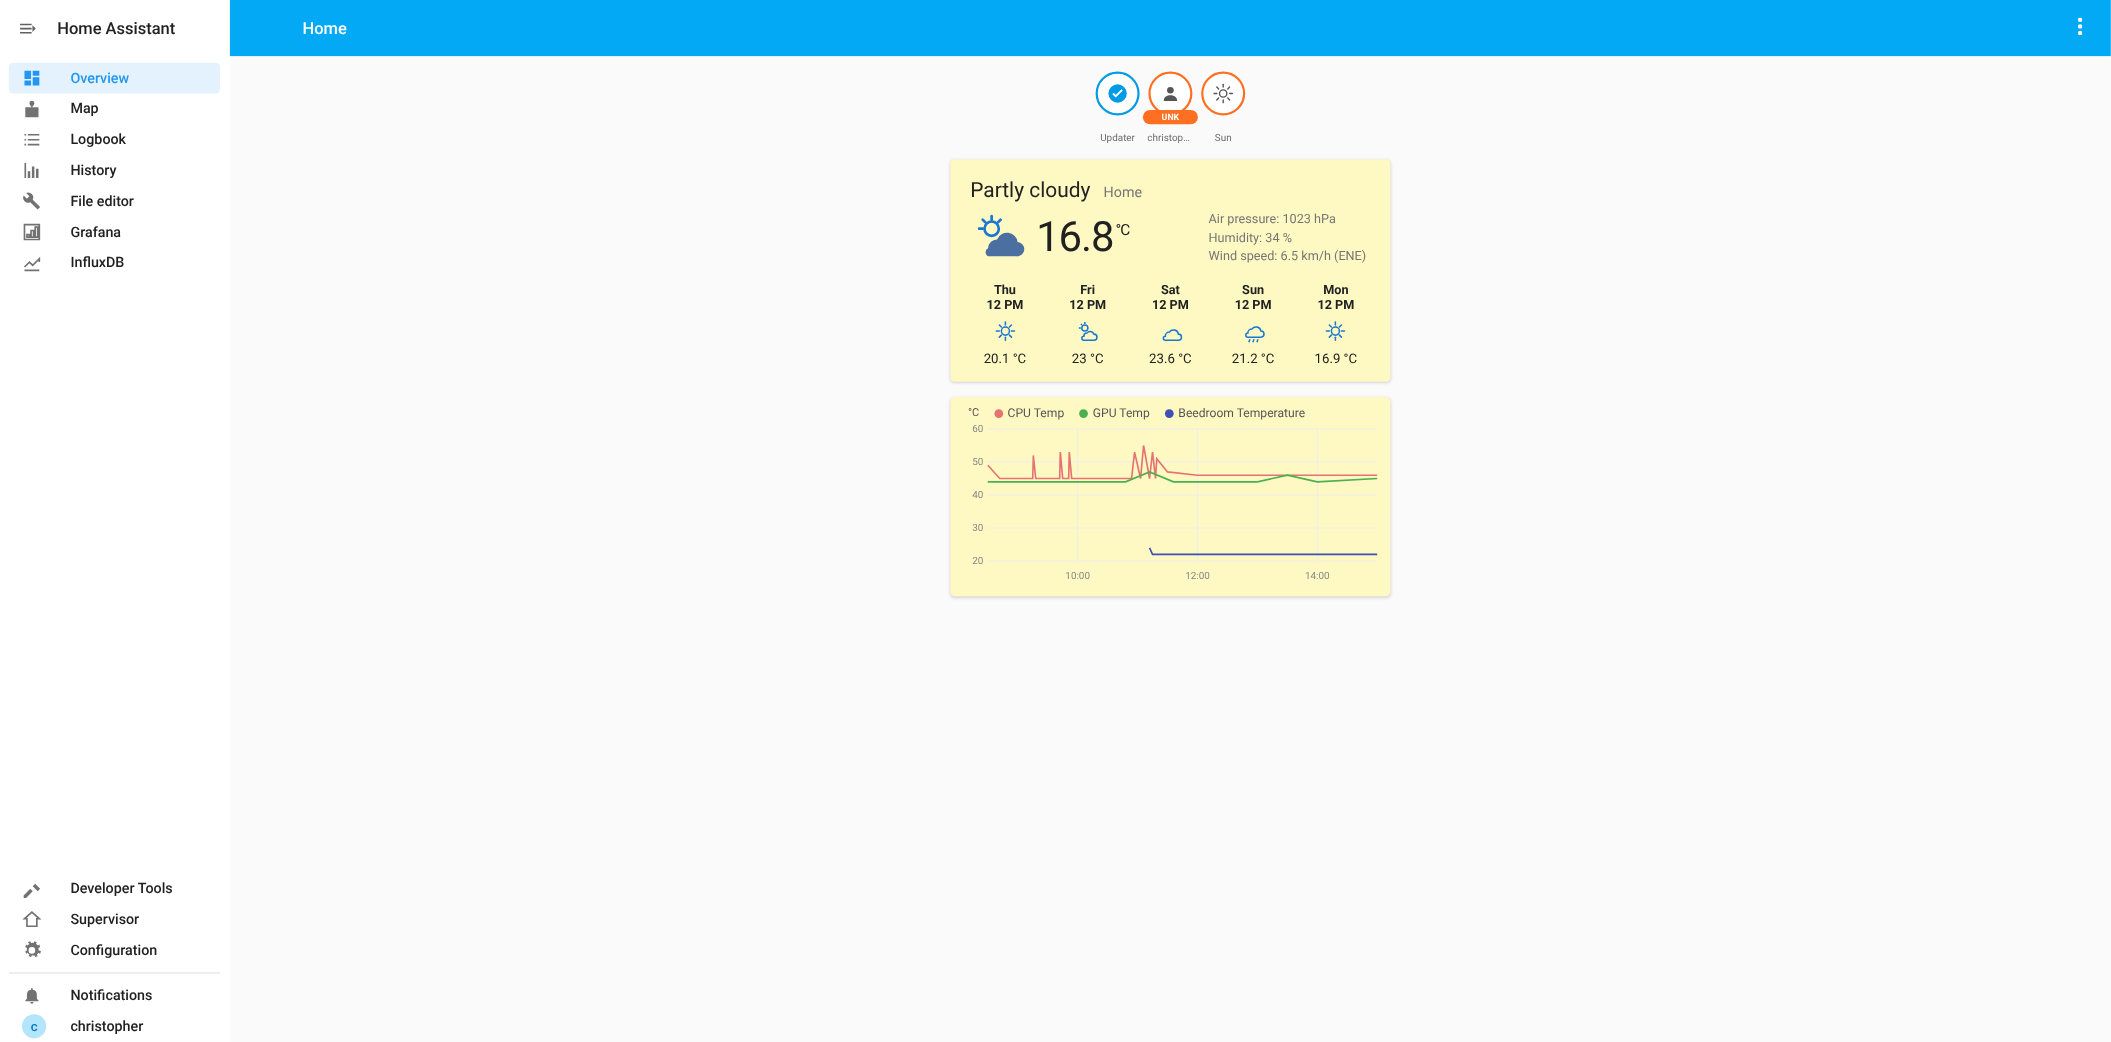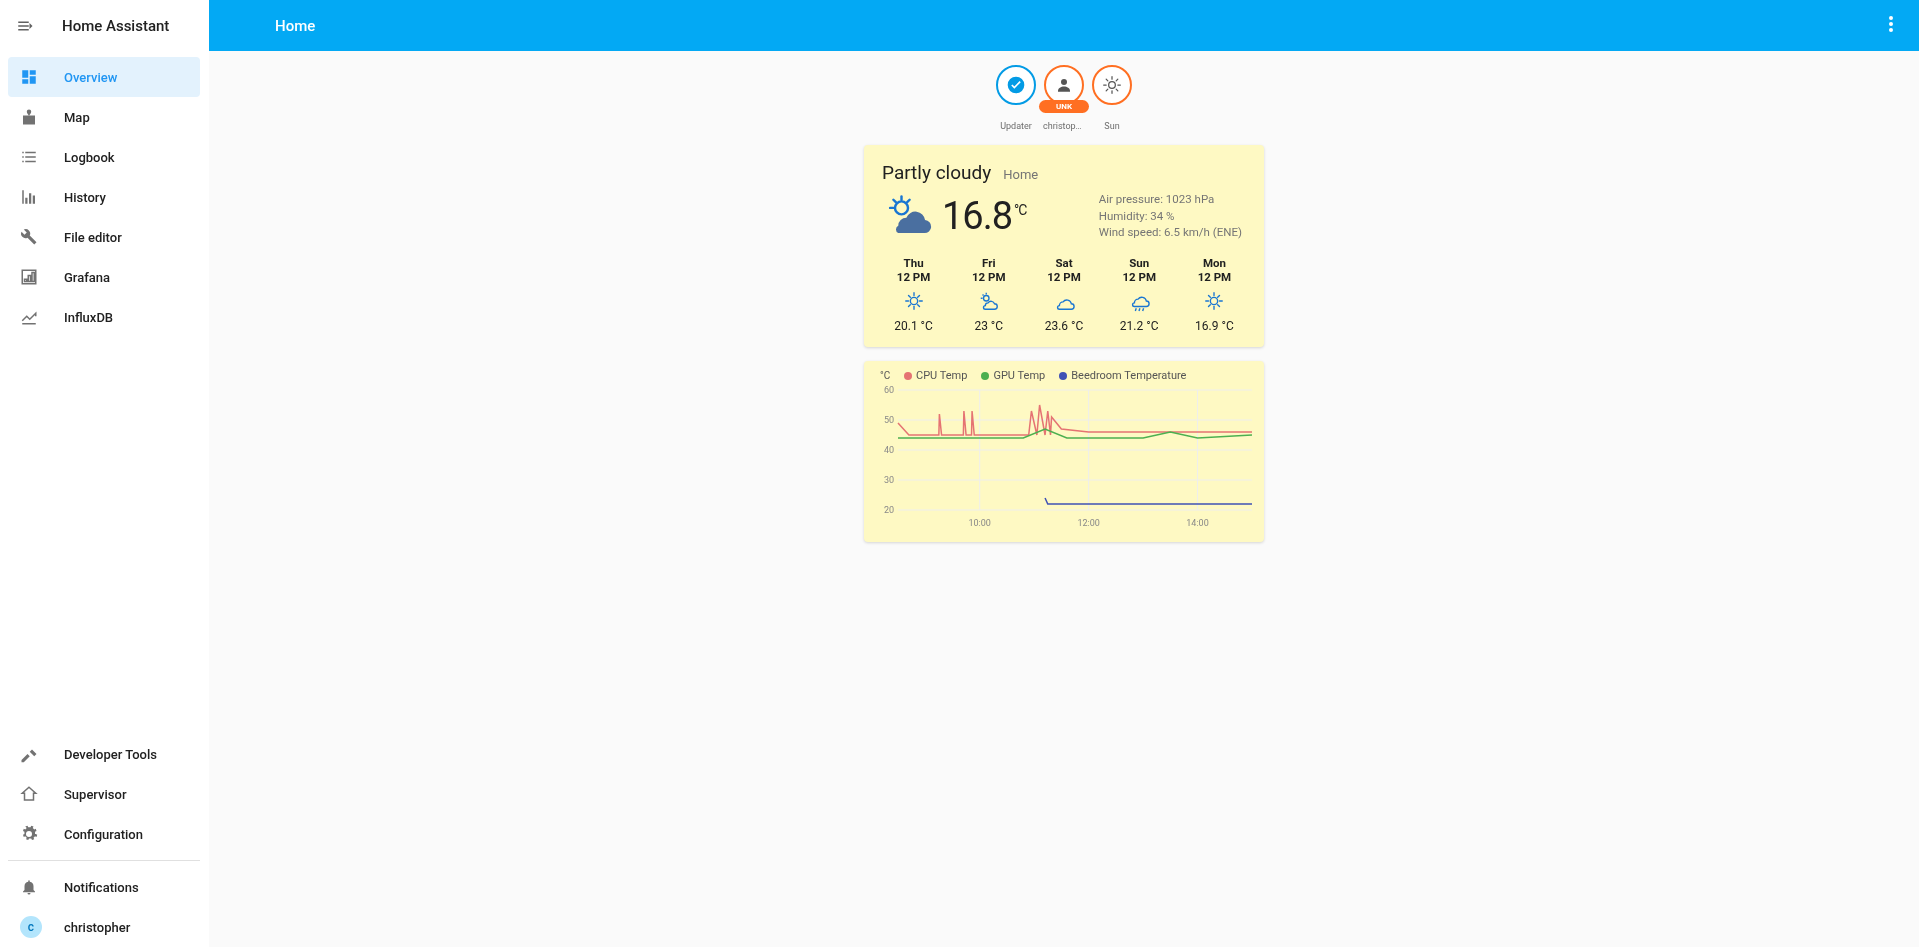--- a/index.html
+++ b/index.html
@@ -1,26 +1,26 @@
 <!DOCTYPE html>
 <html><head>
 <meta charset="utf-8">
 <style>
   * { box-sizing: border-box; margin: 0; padding: 0; }
   html, body { height: 100%; font-family: Roboto, "Segoe UI", Arial, sans-serif; background: #fafafa; color: #212121; }
   body { display: flex; }
 
   
   .sidebar { width: 209px; background: #fff; display: flex; flex-direction: column; border-right: 1px solid #0000; }
-  .sidebar-header { height: 51px; display: flex; align-items: center; padding: 0 16px; gap: 28px; }
+  .sidebar-header { height: 51px; display: flex; align-items: center; padding: 0 16px; gap: 18px; }
   .sidebar-title { font-size: 15px; font-weight: 500; }
   .hamburger { width: 18px; height: 18px; cursor: pointer; }
 
   .nav { padding: 6px 8px 0; flex: 1; display: flex; flex-direction: column; }
-  .nav-item { height: 40px; display: flex; align-items: center; gap: 26px; padding: 0 12px; border-radius: 4px; font-size: 13px; font-weight: 500; cursor: pointer; color:#212121; }
+  .nav-item { height: 28px; display: flex; align-items: center; gap: 26px; padding: 0 12px; border-radius: 4px; font-size: 13px; font-weight: 500; cursor: pointer; color:#212121; }
   .nav-item .ico { width: 18px; height: 18px; display:flex; align-items:center; justify-content:center; fill:#727272; color:#727272; }
   .nav-item.active { background: #e3f2fd; color: #2196f3; }
   .nav-item.active .ico { fill:#2196f3; color:#2196f3; }
   .nav-spacer { flex: 1; }
   .divider { height: 1px; background: #e0e0e0; margin: 6px 0; }
 
   .avatar-badge { width: 22px; height: 22px; border-radius: 50%; background:#b3e5fc; color:#0277bd; display:flex; align-items:center; justify-content:center; font-size:12px; }
 
   
   .main { flex: 1; display: flex; flex-direction: column; }

